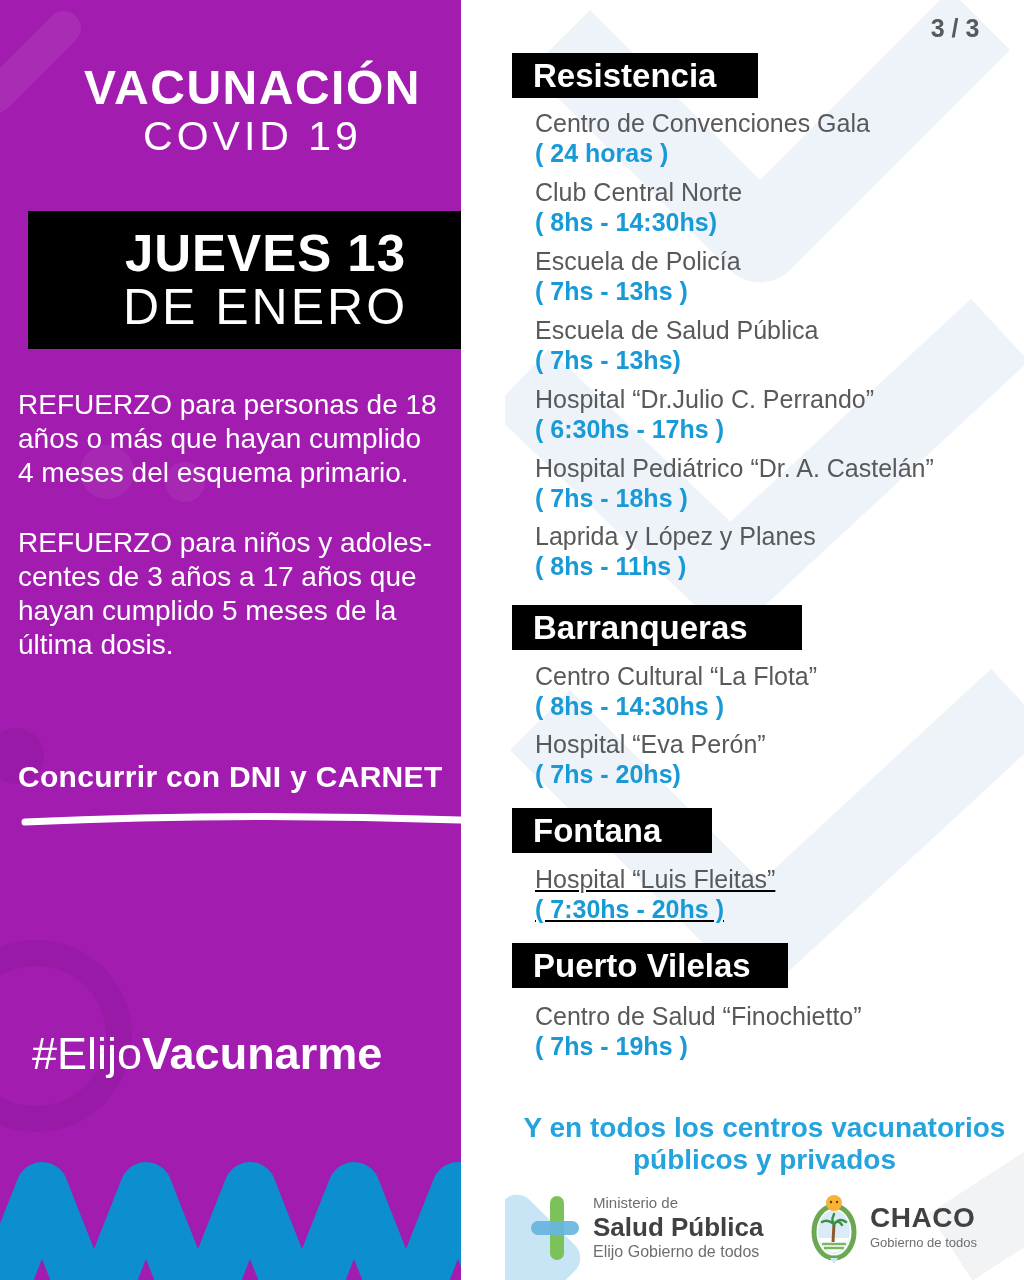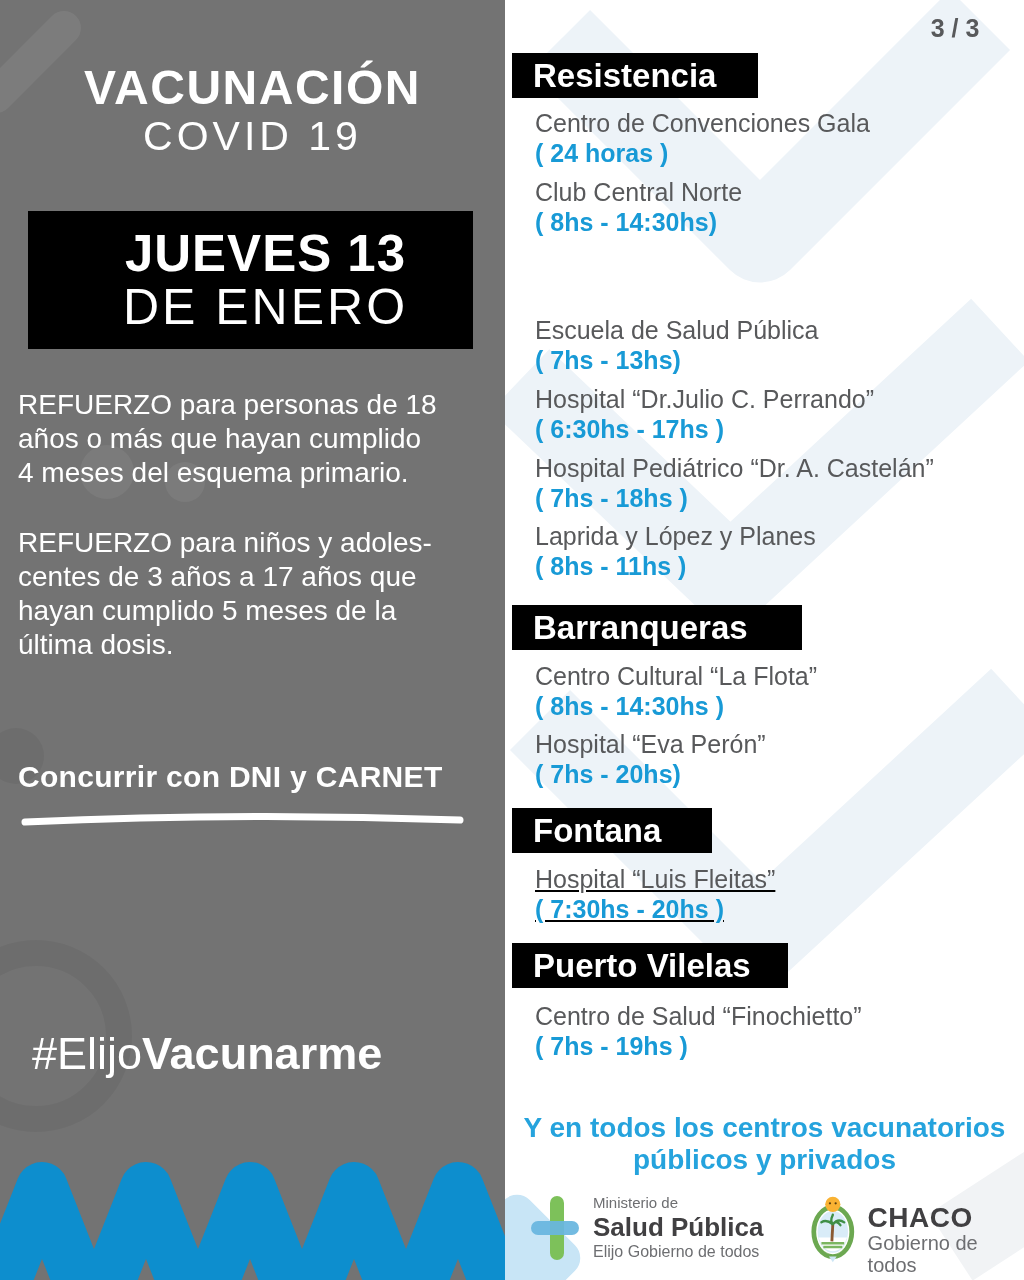--- a/index.html
+++ b/index.html
@@ -1,20 +1,20 @@
 <!DOCTYPE html>
 <html><head>
 <meta charset="utf-8">
 <style>
   html,body{margin:0;padding:0;background:#ffffff;}
   .poster{position:relative;width:1024px;height:1280px;overflow:hidden;background:#ffffff;
           font-family:"Liberation Sans","DejaVu Sans",sans-serif;}
 
   
-  .left-panel{position:absolute;left:0;top:0;width:505px;height:1280px;background:#737373;overflow:hidden;}
+  .left-panel{position:absolute;left:0;top:0;width:461px;height:1280px;background:#a21caf;overflow:hidden;}
   .deco-dot{position:absolute;border-radius:50%;}
   .deco-ring{position:absolute;border-radius:50%;border:26px solid rgba(0,0,0,0.05);}
   .deco-bar{position:absolute;border-radius:17px;background:rgba(255,255,255,0.07);transform:rotate(-45deg);}
   .v-title{position:absolute;left:0;top:60px;width:505px;text-align:center;color:#ffffff;
            font-size:48px;font-weight:800;letter-spacing:1.5px;}
   .v-sub{position:absolute;left:0;top:113px;width:505px;text-align:center;color:#ffffff;
          font-size:41px;font-weight:300;letter-spacing:4px;}
   .date-box{position:absolute;left:28px;top:211px;width:415px;height:138px;background:#000000;
             display:flex;flex-direction:column;justify-content:center;align-items:center;padding-left:30px;}
   .date1{color:#ffffff;font-size:51px;font-weight:800;letter-spacing:1px;line-height:54px;}
@@ -45,21 +45,21 @@
              font-size:28px;font-weight:700;line-height:32px;}
 
   .ministry-logo{position:absolute;left:24px;top:1192px;display:flex;align-items:flex-start;}
   .ministry-text{margin-left:12px;margin-top:2px;}
   .m-line1{color:#6D6E71;font-size:15px;line-height:18px;}
   .m-line2{color:#414042;font-size:26px;font-weight:800;line-height:30px;}
   .m-line3{color:#6D6E71;font-size:16px;line-height:20px;}
   .gov-logo{position:absolute;left:305px;top:1194px;display:flex;align-items:flex-start;}
   .gov-text{margin-left:12px;margin-top:10px;}
   .g-name{color:#414042;font-size:28px;font-weight:800;line-height:28px;letter-spacing:0.5px;}
-  .g-tag{color:#6D6E71;font-size:20px;line-height:22px;}
+  .g-tag{color:#6D6E71;font-size:13px;line-height:22px;}
 </style>
 </head>
 <body>
 
 <div class="poster">
 
   <div class="left-panel">
     <div class="deco-bar" style="left:-35px;top:45px;width:130px;height:34px;"></div>
     <div class="deco-dot" style="left:80px;top:445px;width:54px;height:54px;background:rgba(255,255,255,0.06);"></div>
     <div class="deco-dot" style="left:165px;top:462px;width:40px;height:40px;background:rgba(255,255,255,0.06);"></div>
@@ -107,20 +107,24 @@
     <div class="page-num">3 / 3</div>
 
     <div class="sec-title" style="top:53px;width:246px;">Resistencia</div>
     <div class="venue" style="top:108px;">
       <div class="vname">Centro de Convenciones Gala</div>
       <div class="vhours">( 24 horas )</div>
     </div>
     <div class="venue" style="top:177px;">
       <div class="vname">Club Central Norte</div>
       <div class="vhours">( 8hs - 14:30hs)</div>
+    </div>
+    <div class="venue" style="top:246px;">
+      <div class="vname">Escuela de Policía</div>
+      <div class="vhours">( 7hs - 13hs )</div>
     </div>
     <div class="venue" style="top:315px;">
       <div class="vname">Escuela de Salud Pública</div>
       <div class="vhours">( 7hs - 13hs)</div>
     </div>
     <div class="venue" style="top:384px;">
       <div class="vname">Hospital “Dr.Julio C. Perrando”</div>
       <div class="vhours">( 6:30hs - 17hs )</div>
     </div>
     <div class="venue" style="top:453px;">

